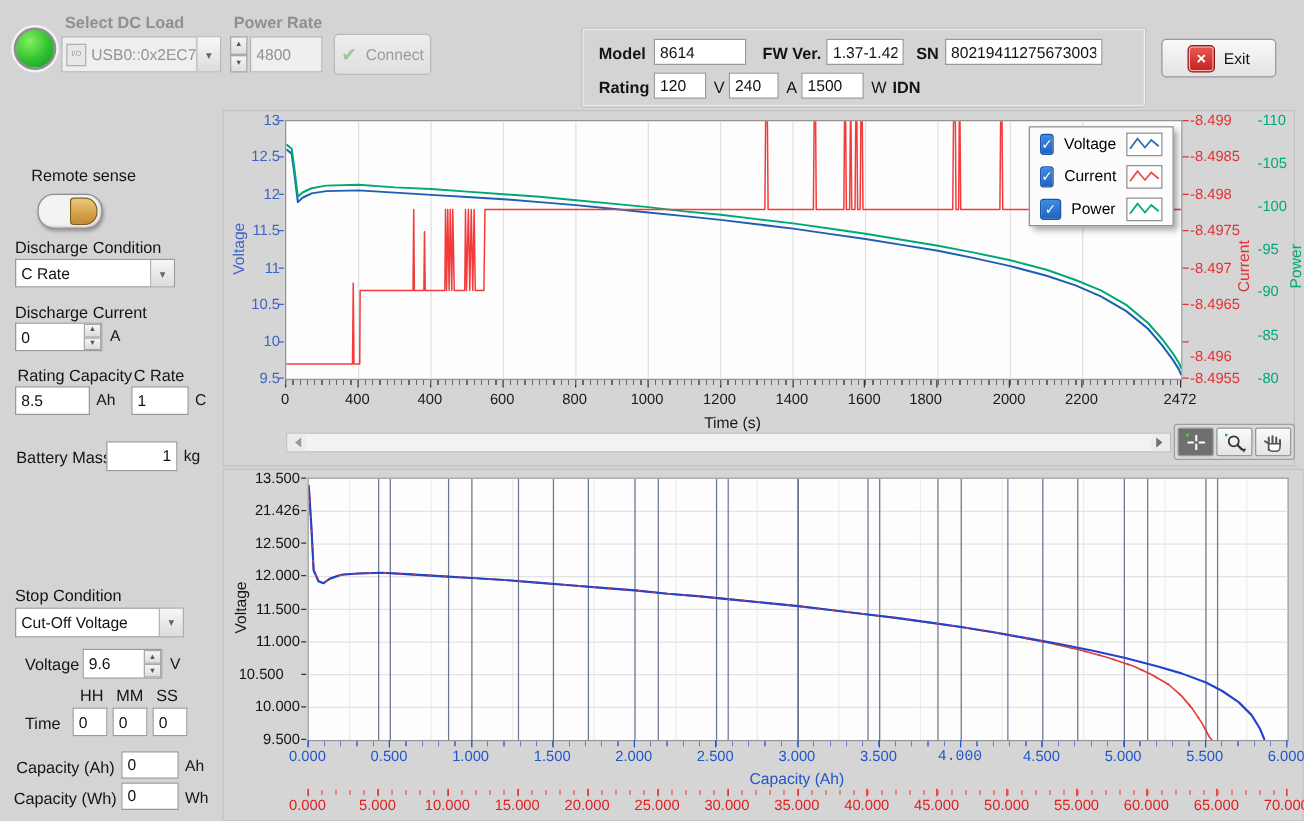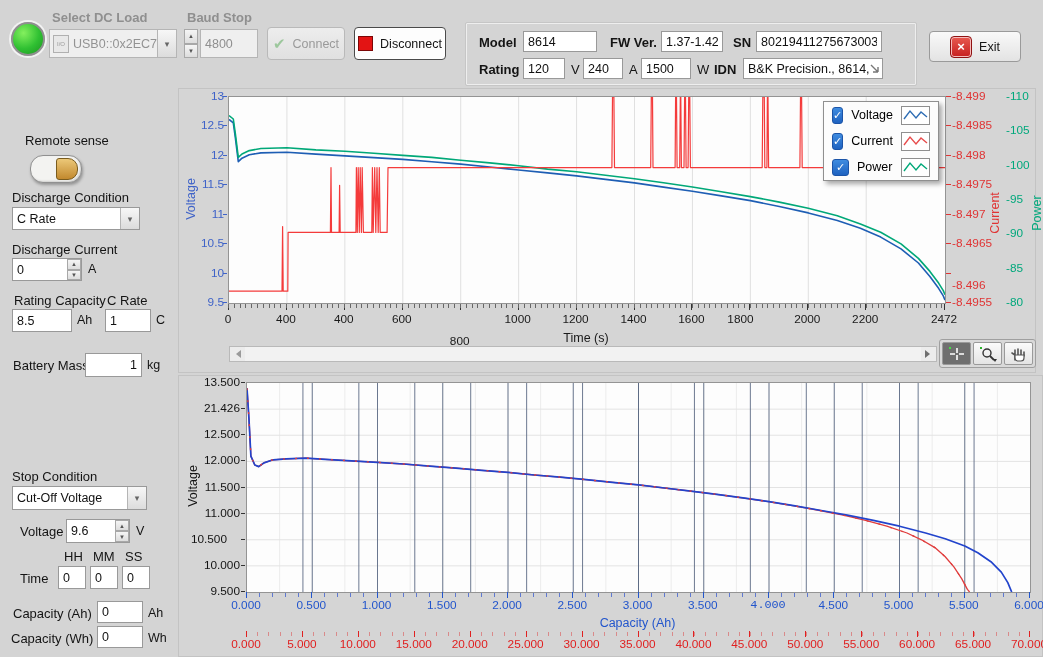--- a/index.html
+++ b/index.html
@@ -51,59 +51,49 @@
 
   <div class="led" style="left:11px;top:22px"></div>
 
   <span class="lbl b dis" style="left:52px;top:10px">Select DC Load</span>
   <div class="combo gray" style="left:49px;top:29px;width:128px;height:29px">
     <span class="visaicon">I/O</span>
     <span class="txt">USB0::0x2EC7:</span>
     <span class="ddbtn">▾</span>
   </div>
 
-  <span class="lbl b dis" style="left:187px;top:10px">Baud Stop</span>
+  <span class="lbl b dis" style="left:187px;top:10px">Power Rate</span>
   <div class="abs spincol" style="left:184px;top:29px;height:29px">
     <span>▲</span>
     <span>▼</span>
   </div>
   <input class="field gray" style="left: 200px; top: 29px; width: 58px; height: 29px;" readonly="" value="4800">
 
   <div class="btn dis" style="left:267px;top:27px;width:78px;height:33px">
     <span style="color:#9cc79c;font-size:15px">✔</span>
     <span>Connect</span>
-  </div>
-  <div class="btn focus" style="left:354px;top:27px;width:92px;height:33px;background:#fdfdfd">
-    <span class="redsq"></span>
-    <span>Disconnect</span>
   </div>
 
   <div class="groove" style="left:465px;top:22px;width:450px;height:62px"></div>
 
   <span class="lbl b" style="left:479px;top:35px">Model</span>
   <input class="field" style="left: 523px; top: 31px; width: 74px; height: 21px;" readonly="" value="8614">
   <span class="lbl b" style="left:610px;top:35px">FW Ver.</span>
   <input class="field" style="left: 661px; top: 31px; width: 62px; height: 21px;" readonly="" value="1.37-1.42">
   <span class="lbl b" style="left:733px;top:35px">SN</span>
   <input class="field" style="left: 756px; top: 31px; width: 126px; height: 21px;" readonly="" value="802194112756730036">
 
   <span class="lbl b" style="left:479px;top:62px">Rating</span>
   <input class="field" style="left: 523px; top: 58px; width: 42px; height: 21px;" readonly="" value="120">
   <span class="lbl" style="left:571px;top:62px">V</span>
   <input class="field" style="left: 583px; top: 58px; width: 40px; height: 21px;" readonly="" value="240">
   <span class="lbl" style="left:629px;top:62px">A</span>
   <input class="field" style="left: 641px; top: 58px; width: 50px; height: 21px;" readonly="" value="1500">
   <span class="lbl" style="left:697px;top:62px">W</span>
   <span class="lbl b" style="left:714px;top:62px">IDN</span>
-  <div class="combo" style="left:743px;top:58px;width:140px;height:21px">
-    <span class="txt">B&amp;K Precision., 8614,</span>
-    <svg width="10" height="10" style="margin-right:2px">
-        <path d="M1 1 L8 8 M8 8 L8 3 M8 8 L3 8" stroke="#777" stroke-width="1.4" fill="none"></path>
-      </svg>
-  </div>
 
   <div class="btn" style="left:929px;top:31px;width:92px;height:31px">
     <span class="exiticon">×</span>
     <span>Exit</span>
   </div>
 
   <span class="lbl" style="left:25px;top:133px">Remote sense</span>
   <div class="toggle" style="left:30px;top:155px">
     <div class="knob"></div>
   </div>
@@ -231,21 +221,21 @@
       <span class="tick" style="left: 1px; top: 206px; width: 44px; text-align: right; color: rgb(63, 99, 200);">9.5</span>
       <div style="position: absolute; left: 44px; top: 213px; width: 4px; height: 1px; background: rgb(63, 99, 200);"></div>
       <span class="tick" style="left: 27px; top: 223px; width: 44px; text-align: center; color: rgb(26, 26, 26);">0</span>
       <div style="position: absolute; left: 49px; top: 215px; width: 1px; height: 6px; background: rgb(51, 51, 51);"></div>
       <span class="tick" style="left: 84.9288px; top: 223px; width: 44px; text-align: center; color: rgb(26, 26, 26);">400</span>
       <div style="position: absolute; left: 106.929px; top: 215px; width: 1px; height: 6px; background: rgb(51, 51, 51);"></div>
       <span class="tick" style="left: 142.858px; top: 223px; width: 44px; text-align: center; color: rgb(26, 26, 26);">400</span>
       <div style="position: absolute; left: 164.858px; top: 215px; width: 1px; height: 6px; background: rgb(51, 51, 51);"></div>
       <span class="tick" style="left: 200.786px; top: 223px; width: 44px; text-align: center; color: rgb(26, 26, 26);">600</span>
       <div style="position: absolute; left: 222.786px; top: 215px; width: 1px; height: 6px; background: rgb(51, 51, 51);"></div>
-      <span class="tick" style="left: 258.715px; top: 223px; width: 44px; text-align: center; color: rgb(26, 26, 26); margin-top: 22px;">800</span>
+      <span class="tick" style="left: 258.715px; top: 223px; width: 44px; text-align: center; color: rgb(26, 26, 26);">800</span>
       <div style="position: absolute; left: 280.715px; top: 215px; width: 1px; height: 6px; background: rgb(51, 51, 51);"></div>
       <span class="tick" style="left: 316.644px; top: 223px; width: 44px; text-align: center; color: rgb(26, 26, 26);">1000</span>
       <div style="position: absolute; left: 338.644px; top: 215px; width: 1px; height: 6px; background: rgb(51, 51, 51);"></div>
       <span class="tick" style="left: 374.573px; top: 223px; width: 44px; text-align: center; color: rgb(26, 26, 26);">1200</span>
       <div style="position: absolute; left: 396.573px; top: 215px; width: 1px; height: 6px; background: rgb(51, 51, 51);"></div>
       <span class="tick" style="left: 432.502px; top: 223px; width: 44px; text-align: center; color: rgb(26, 26, 26);">1400</span>
       <div style="position: absolute; left: 454.502px; top: 215px; width: 1px; height: 6px; background: rgb(51, 51, 51);"></div>
       <span class="tick" style="left: 490.43px; top: 223px; width: 44px; text-align: center; color: rgb(26, 26, 26);">1600</span>
       <div style="position: absolute; left: 512.43px; top: 215px; width: 1px; height: 6px; background: rgb(51, 51, 51);"></div>
       <span class="tick" style="left: 548.359px; top: 223px; width: 44px; text-align: left; color: rgb(26, 26, 26);">1800</span>

